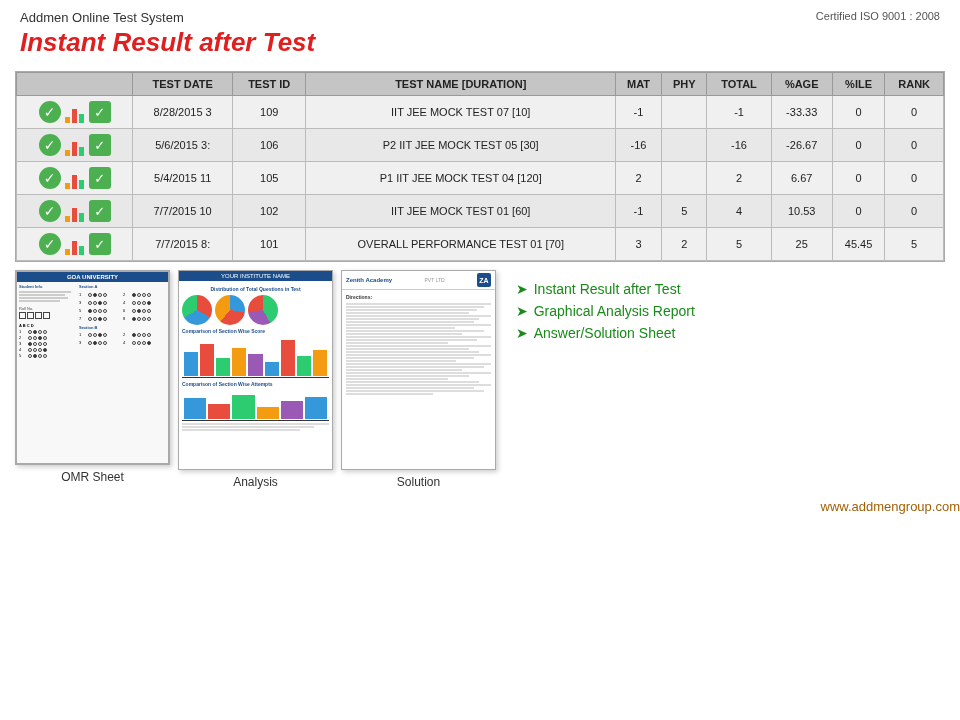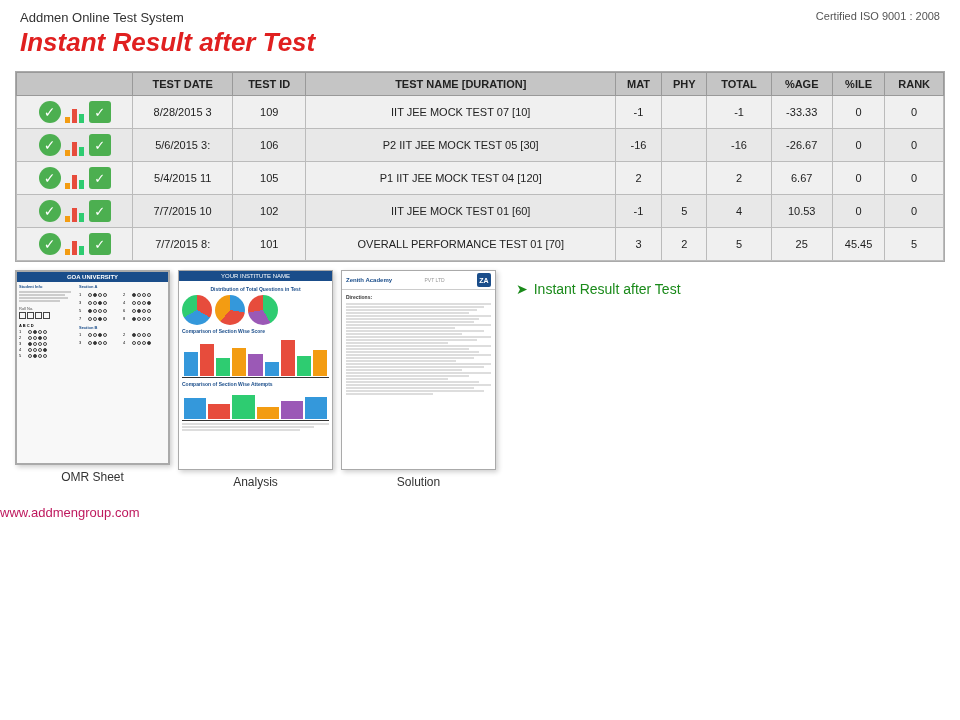--- a/index.html
+++ b/index.html
@@ -213,24 +213,24 @@
 
     .doc-label {
       font-size: 12px;
       color: #333;
       margin-top: 5px;
       text-align: center;
     }
 
     
     .footer {
-      text-align: left;
-      margin-top: 16px;
+      text-align: right;
+      margin-top: 10px;
       font-size: 13px;
-      color: #be185d;
+      color: #a16207;
     }
 
     
     .docs-container {
       display: flex;
       flex-direction: column;
     }
     .docs-row {
       display: flex;
       gap: 8px;
@@ -723,20 +723,26 @@
       </div>
 
     </div>
   </div>
 
   <div class="info-section">
     <ul class="feature-list">
       <li>
         <span>Instant Result after Test</span>
       </li>
+      <li>
+        <span>Graphical Analysis Report</span>
+      </li>
+      <li>
+        <span>Answer/Solution Sheet</span>
+      </li>
     </ul>
   </div>
 
 </div>
 
 <div class="footer">
   <span>www.addmengroup.com</span>
 </div>
 
 </body></html>

